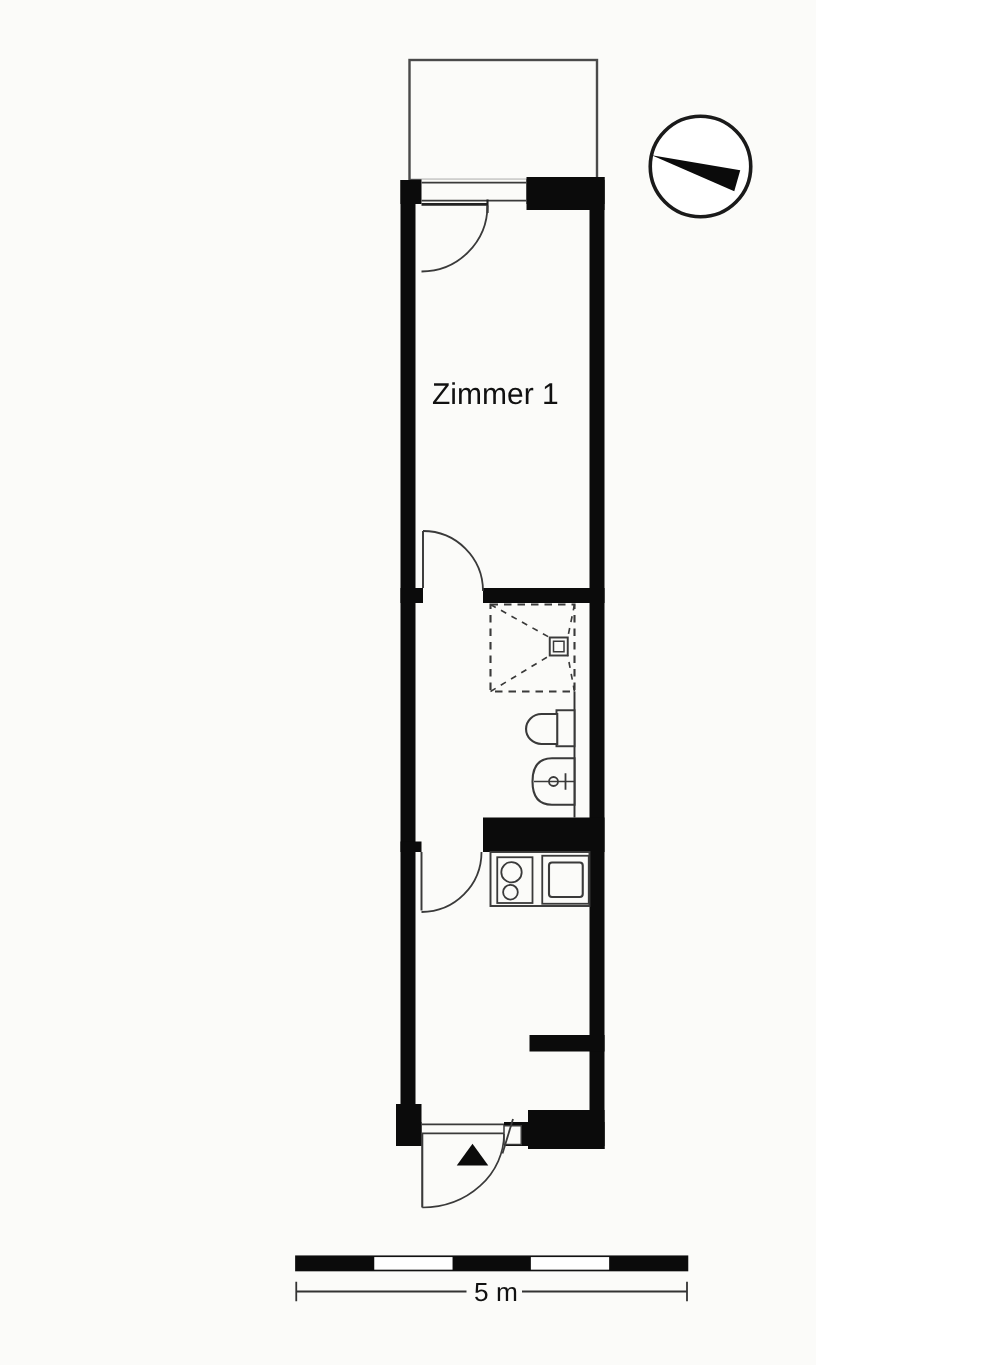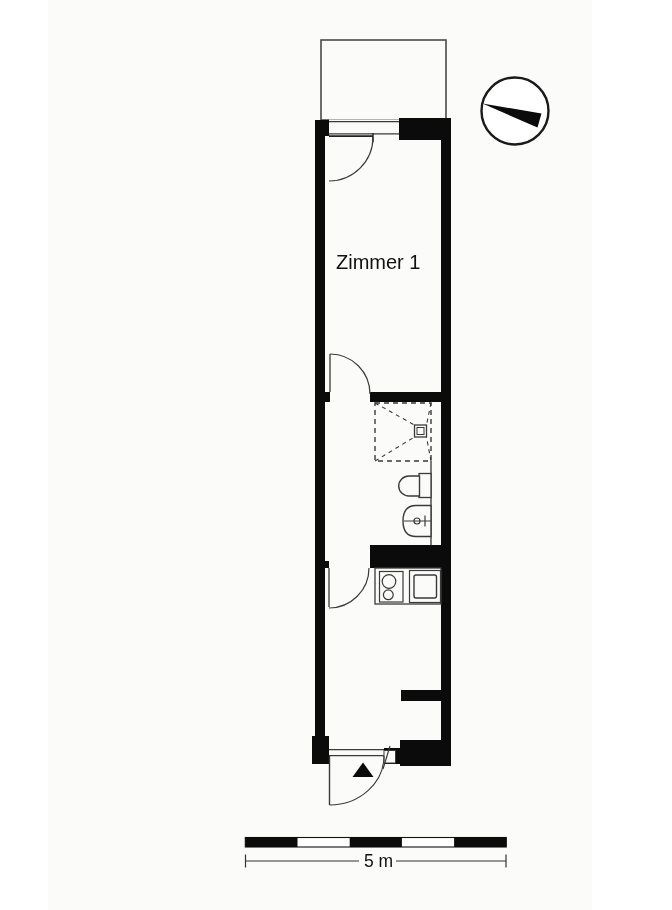--- a/index.html
+++ b/index.html
@@ -5,21 +5,20 @@
   html,body{margin:0;padding:0;}
   body{
     width:672px;height:910px;
     background:#ffffff;
     font-family:"Liberation Sans", sans-serif;
     overflow:hidden;
   }
   .page{
     position:relative;width:544px;height:910px;
     background:#fbfbf9;
-    margin-left:48px;
   }
   svg{display:block;}
   .room-label{
     font-family:"Liberation Sans", sans-serif;
     font-size:20px;
     fill:#111111;
   }
   .scale-label{
     font-family:"Liberation Sans", sans-serif;
     font-size:17.5px;

